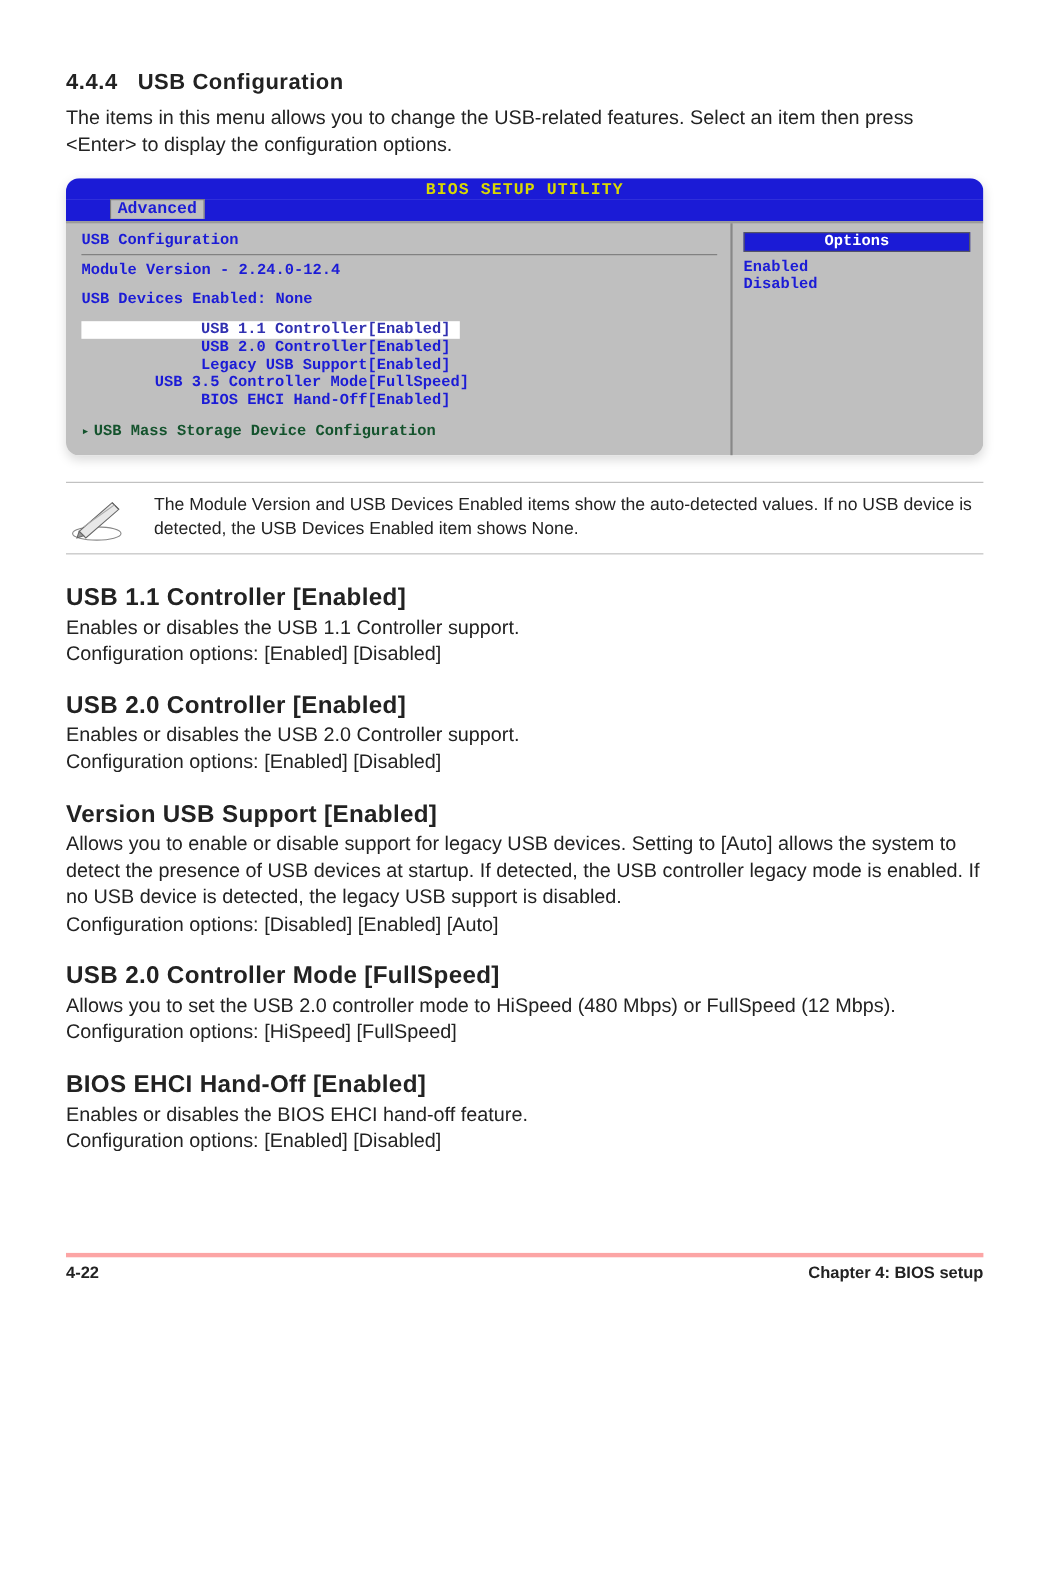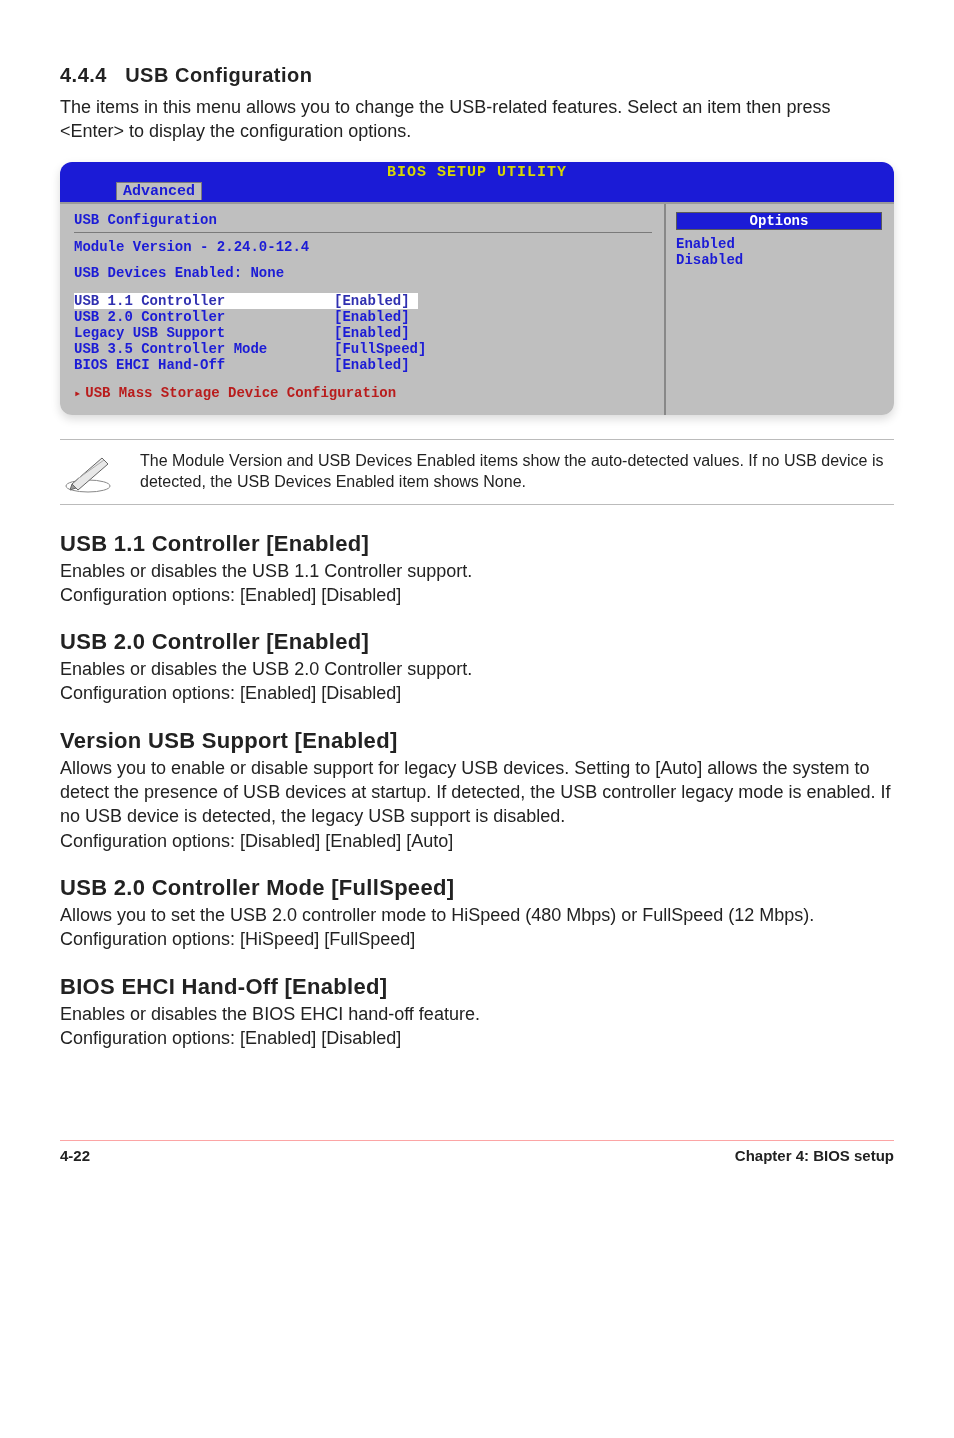--- a/index.html
+++ b/index.html
@@ -35,21 +35,21 @@
     color: #d9d900;
     font-family: "Courier New", monospace;
     font-weight: bold;
     text-align: center;
     padding: 2px 0 0 0;
     font-size: 15px;
     letter-spacing: 1px;
   }
   .bios-tabrow {
     background: #1b1bd6;
-    padding: 0 0 2px 56px;
+    padding: 0 0 2px 40px;
   }
   .bios-tab {
     display: inline-block;
     background: #bfbfbf;
     color: #1b1bd6;
     font-family: "Courier New", monospace;
     font-weight: bold;
     font-size: 15px;
     padding: 0 6px;
     border: 1px solid #7a7a7a;
@@ -79,34 +79,34 @@
   }
   .bios-heading {
     color: #1b1bd6;
     margin-bottom: 4px;
   }
   .bios-hr {
     border: none;
     border-top: 1px solid #7a7a7a;
     margin: 2px 0 6px 0;
   }
-  .bios-row { display: flex; }
+  .bios-row { display: flex; text-align: right; }
   .bios-label { width: 260px; }
   .bios-val { }
   .bios-rows { margin-top: 12px; }
   .bios-row.highlight {
     background: #fff;
     color: #3030b0;
     width: fit-content;
     padding-right: 8px;
   }
   .bios-row.highlight .bios-label,
   .bios-row.highlight .bios-val { color: inherit; }
   .bios-submenu::before { content: "\25B8"; margin-right: 4px; font-size: 12px; }
-  .bios-submenu { margin-top: 12px; color: #b91c1c; }
+  .bios-submenu { margin-top: 12px; color: #14532d; }
   .bios-options-title {
     background: #1b1bd6;
     color: #fff;
     text-align: center;
     padding: 0 0;
     margin-bottom: 6px;
     border: 1px solid #5a5a5a;
   }
   
   .note-row {
@@ -133,21 +133,21 @@
   }
   p.body {
     font-size: 18px;
     line-height: 1.35;
     margin: 0 0 10px 0;
   }
   
   .footer {
     display: flex;
     justify-content: space-between;
-    border-top: 1px solid #fca5a5;
+    border-top: 4px solid #fca5a5;
     margin-top: 90px;
     padding-top: 6px;
     font-family: "Arial Black", Arial, sans-serif;
     font-size: 15px;
     font-weight: 900;
   }
 </style>
 </head>
 <body>
 

